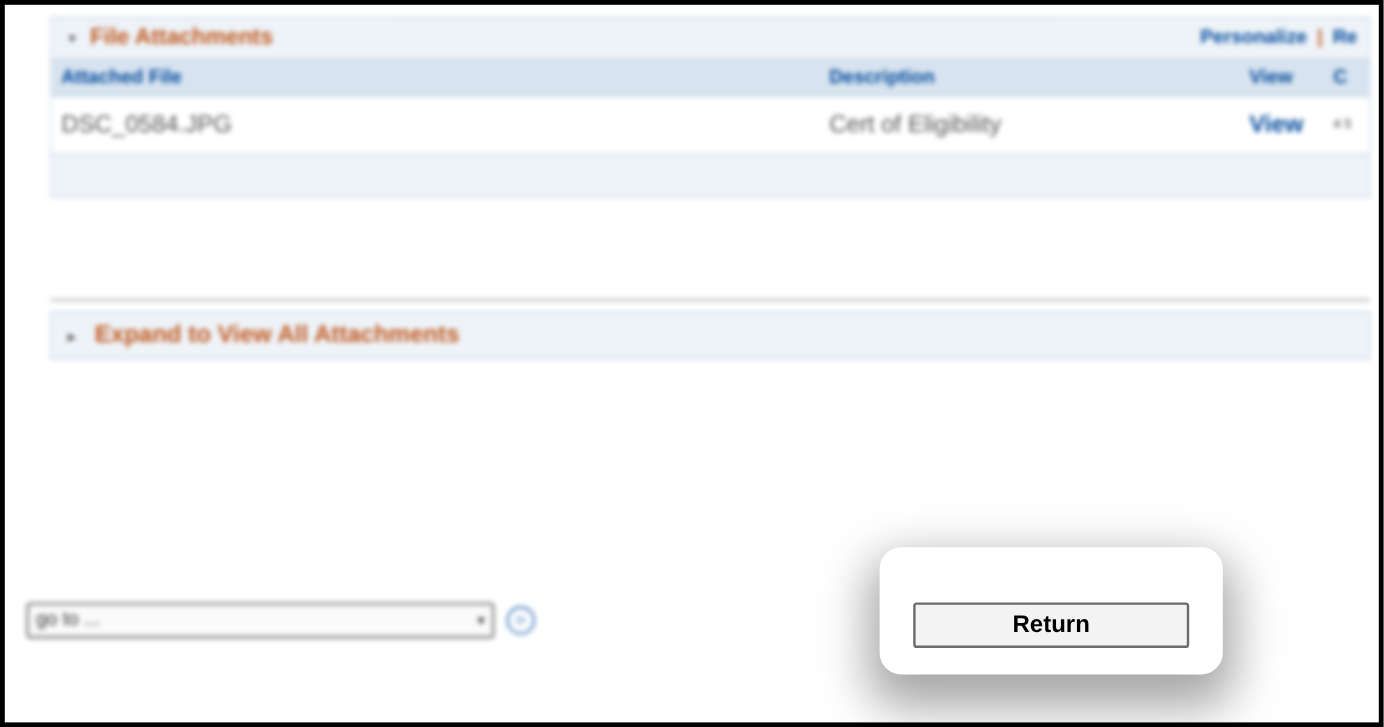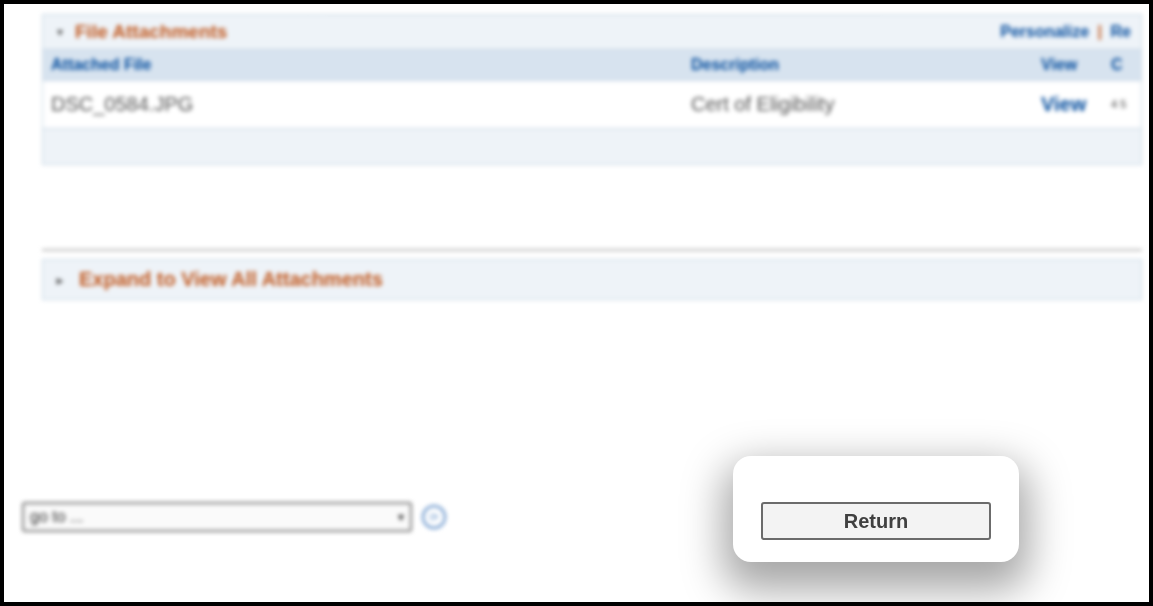--- a/index.html
+++ b/index.html
@@ -178,21 +178,21 @@
       padding: 22px 28px;
       border-radius: 18px;
       box-shadow: 0 18px 40px 10px rgba(0,0,0,0.35);
     }
     .return-btn {
       width: 230px;
       height: 38px;
       border: 2px solid #6b6b6b;
       border-radius: 3px;
       background: #f3f3f3;
-      color: #404040;
+      color: #000000;
       font-weight: bold;
       font-size: 20px;
       display: flex;
       align-items: center;
       justify-content: center;
       cursor: pointer;
       margin-top: 24px;
     }
 
     

